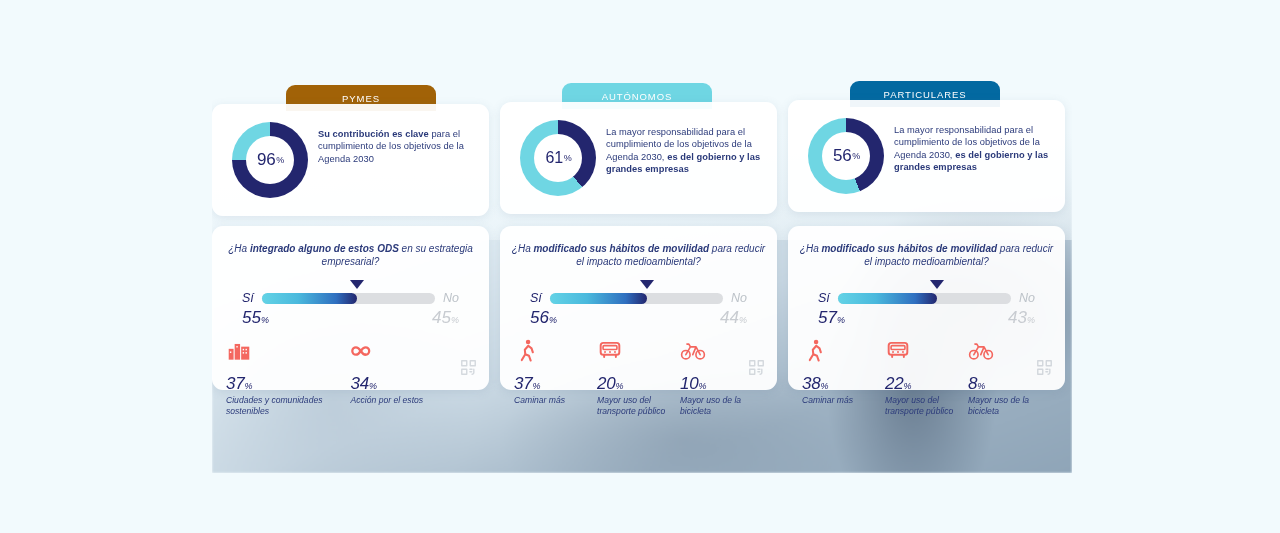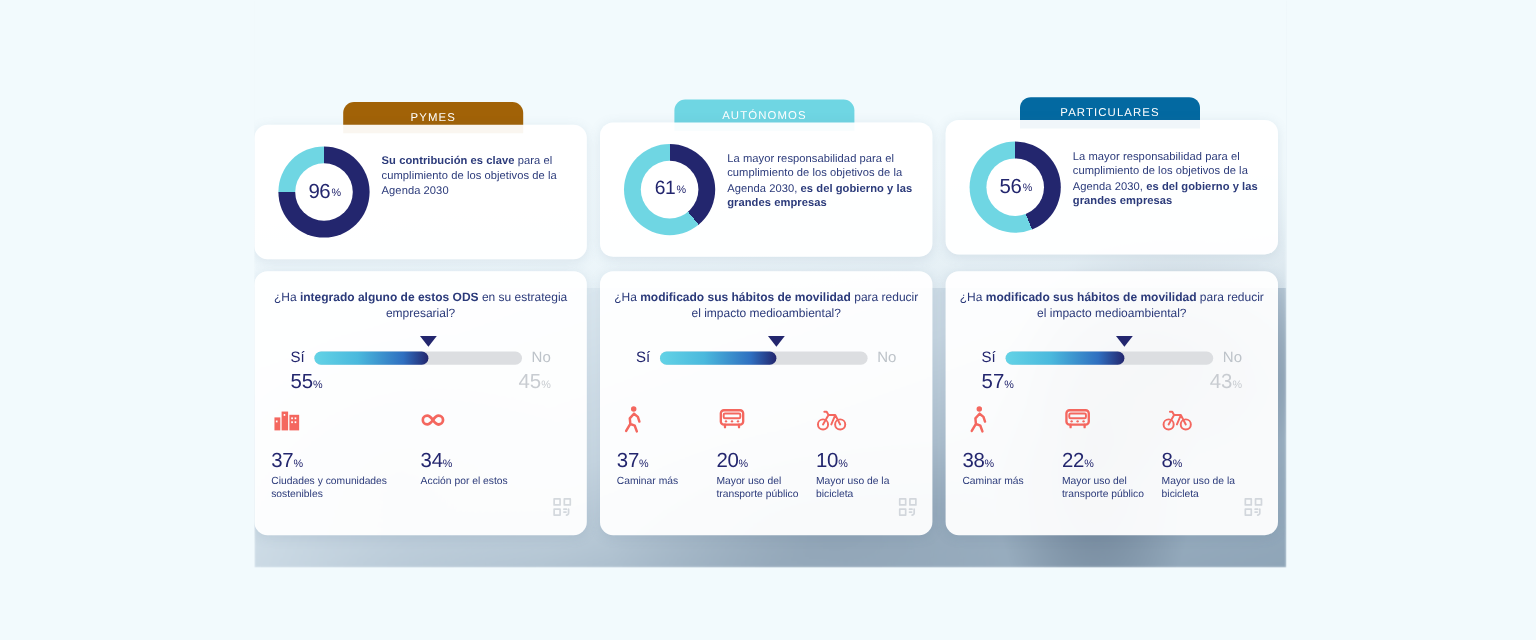--- a/index.html
+++ b/index.html
@@ -50,21 +50,21 @@
   .card {
     position:absolute; left:0;
     background:rgba(255,255,255,.94);
     border-radius:11px;
     box-shadow:0 2px 10px rgba(80,110,140,.13);
     width:277px;
   }
   .card-top    { top:104px; height:112px; }
   #col1 .card-top { top:102px; }
   #col2 .card-top { top:100px; }
-  .card-bottom { top:226px; height:220px; }
+  .card-bottom { top:226px; height:164px;font-style:italic; }
 
   
   .donut-wrap { position:absolute; left:20px; top:18px; width:76px; height:76px; }
   .donut { width:76px; height:76px; border-radius:50%; }
   .donut::after {
     content:""; position:absolute; left:14px; top:14px;
     width:48px; height:48px; border-radius:50%; background:#fff;
   }
   .donut-label {
     position:absolute; inset:0; display:flex; align-items:center; justify-content:center;
@@ -200,20 +200,24 @@
       <div class="card card-bottom">
         <div class="q"><span>¿Ha </span><b>modificado sus hábitos de movilidad</b><span> para reducir el impacto medioambiental?</span></div>
         <div class="slider-row">
           <div class="slider-lbl">Sí</div>
           <div class="track">
             <div class="fill" style="width: 56%;"></div>
             <div class="pointer" style="left: 56%;"></div>
           </div>
           <div class="slider-lbl no">No</div>
         </div>
+        <div class="pct-row">
+          <div class="pct">56<span>%</span></div>
+          <div class="pct no">44<span>%</span></div>
+        </div>
         <div class="stats">
           <div class="stat">
             <div class="stat-icon">
               <span class="ic"><svg width="26" height="26" viewBox="0 0 24 24" fill="none" stroke="currentColor" stroke-width="1.7" stroke-linecap="round" stroke-linejoin="round">
                   <circle cx="13" cy="3.6" r="2.1" fill="currentColor" stroke="none"></circle>
                   <path d="M13.2 7.2 10 10.8l.4 4.2-3.2 5.4M13.2 7.2l3 2.4 1.2 3.6M10.4 15l3.4 1.4 1.6 4.4" stroke-width="1.9"></path>
                 </svg></span>
             </div>
             <div class="stat-val">37<span>%</span></div>
             <div class="stat-lbl">Caminar más</div>

